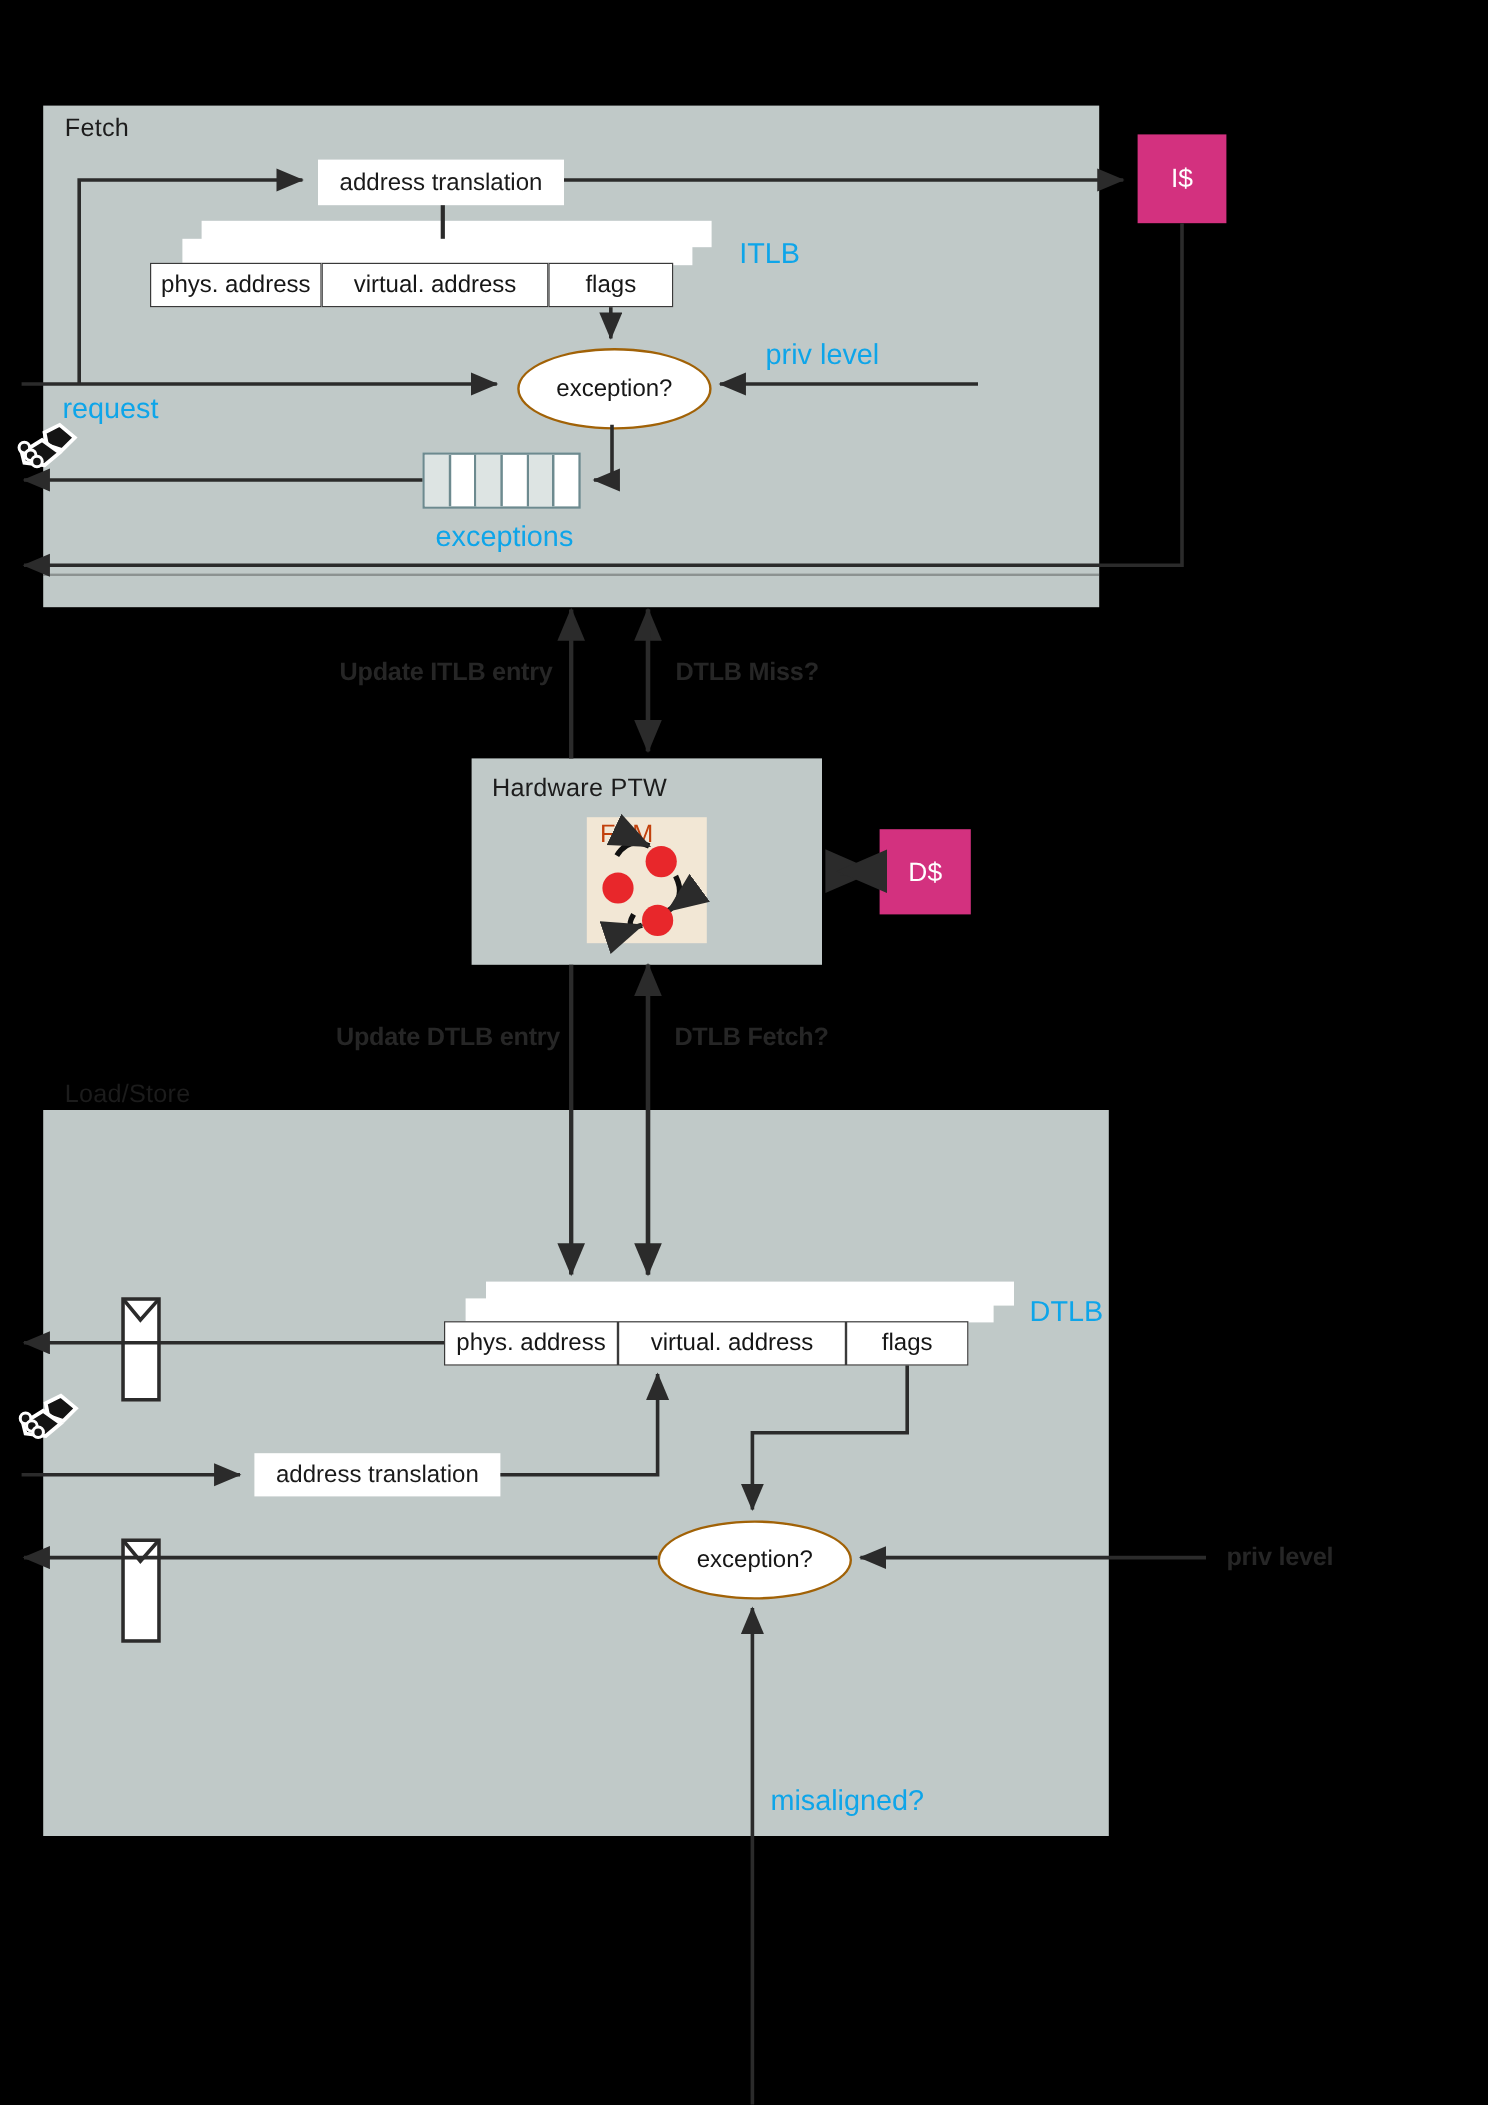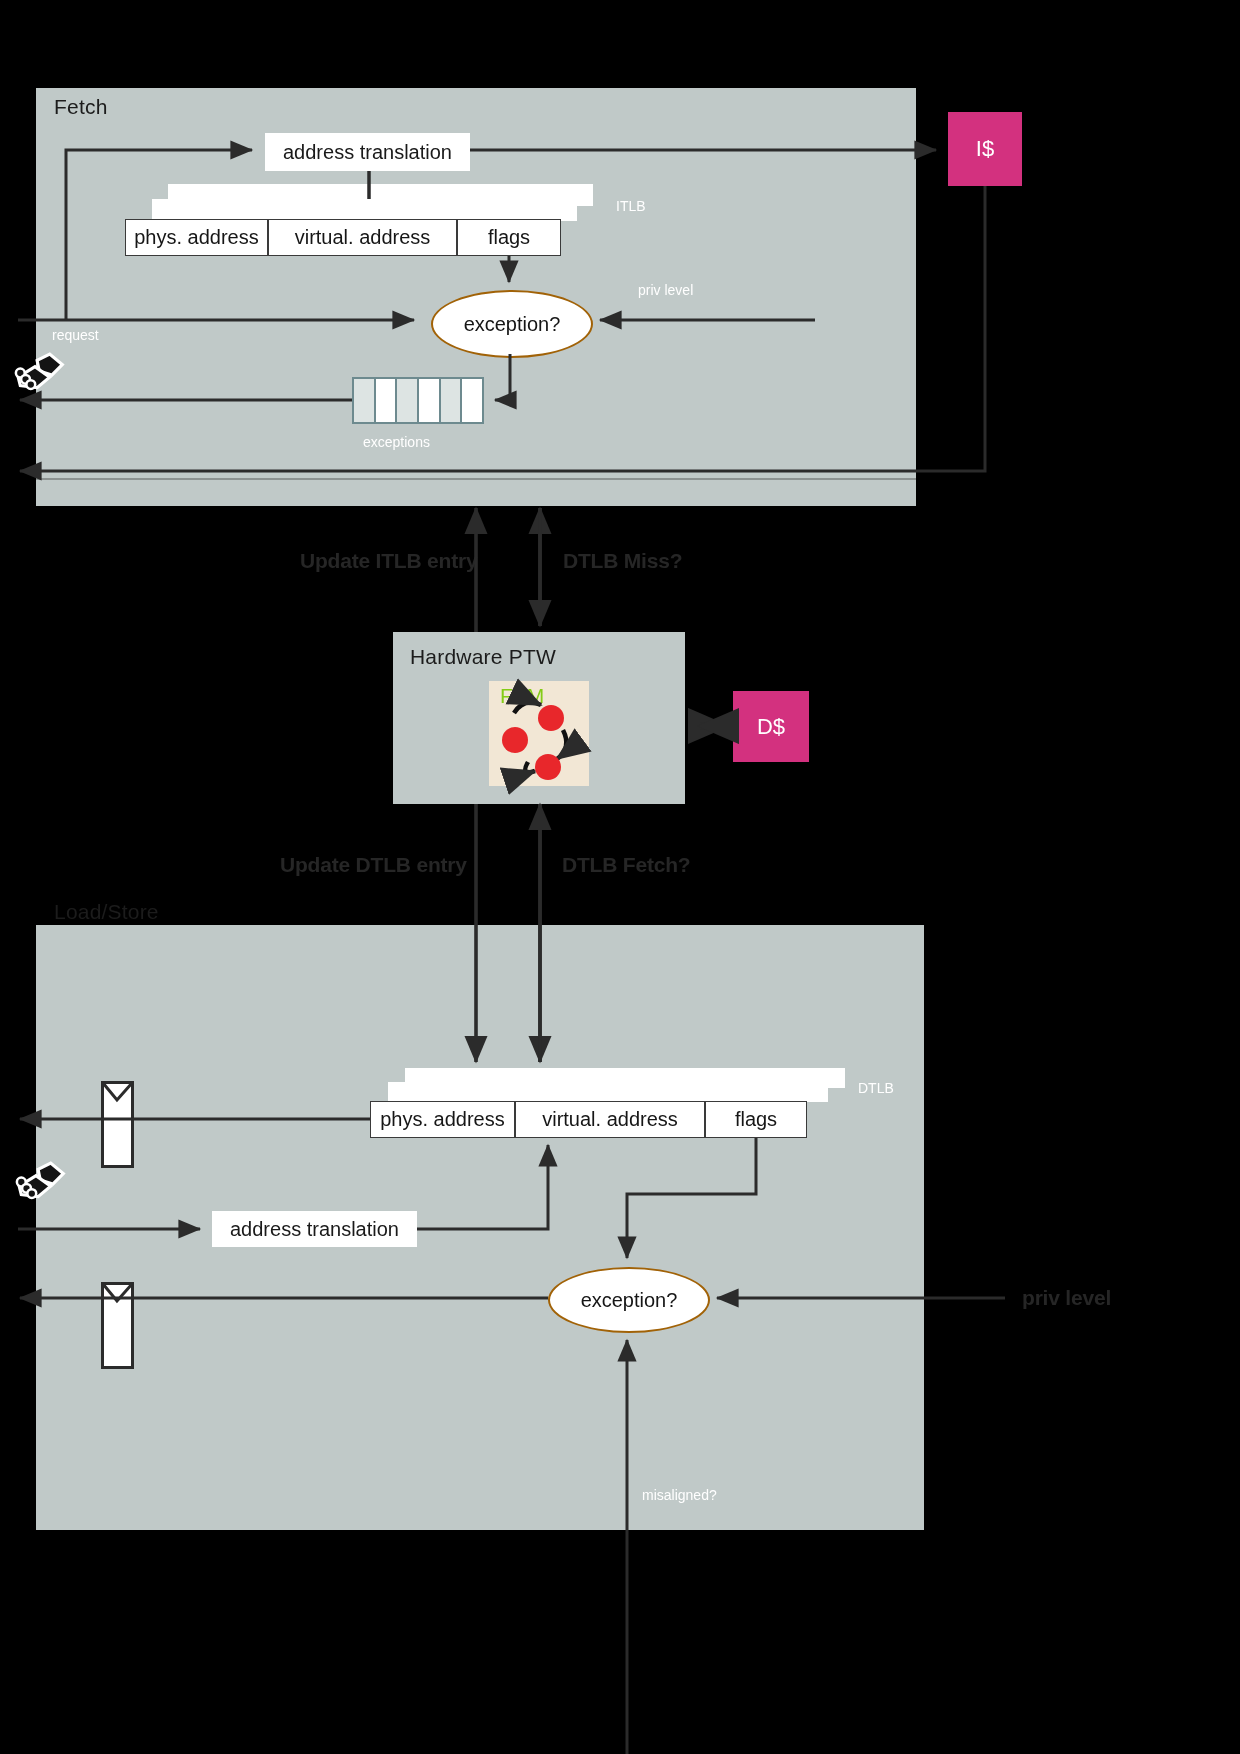--- a/index.html
+++ b/index.html
@@ -32,35 +32,35 @@
            font-size:20px;color:#161616;}
 
   
   .cache{position:absolute;background:#d3317f;color:#ffffff;
          display:flex;align-items:center;justify-content:center;
          font-size:22px;}
 
   
   .dimlabel{position:absolute;font-size:21px;font-weight:bold;color:#262626;
             white-space:nowrap;letter-spacing:-.2px;}
-  .plainlabel{position:absolute;font-size:14px;color:#ffffff;white-space:nowrap;}
+  .plainlabel{position:absolute;font-size:24px;color:#0ea5e9;white-space:nowrap;}
 
   svg.ov{position:absolute;left:0;top:0;width:1240px;height:1754px;
          pointer-events:none;overflow:visible;}
 
   
   .queue{position:absolute;border:2px solid #6d8a8f;background:#ffffff;
          display:flex;box-sizing:border-box;}
   .queue .cell{flex:1;border-right:2px solid #6d8a8f;box-sizing:border-box;}
   .queue .cell:last-child{border-right:none;}
   .queue .cell.sh{background:#dde4e3;}
 
   
   .fsmbox{position:absolute;background:#f2e7d5;}
-  .fsmlabel{position:absolute;font-size:21px;color:#84cc16;}
+  .fsmlabel{position:absolute;font-size:21px;color:#c2410c;}
 
   
   .reg{position:absolute;background:#ffffff;border:3px solid #2b2b2b;box-sizing:border-box;}
 </style>
 </head>
 <body>
 
 <div class="stage">
 
   <div class="panel abs" style="left:36px;top:88px;width:880px;height:418px;"></div>
@@ -96,21 +96,21 @@
   <div class="cache" style="left:948px;top:112px;width:74px;height:74px;">I$</div>
 
   <div class="panel abs" style="left:393px;top:632px;width:292px;height:172px;"></div>
   <div class="panel-title" style="left:410px;top:645px;">Hardware PTW</div>
 
   <div class="fsmbox" style="left:489px;top:681px;width:100px;height:105px;"></div>
   <div class="fsmlabel" style="left:500px;top:684px;">FSM</div>
 
   <div class="cache" style="left:733px;top:691px;width:76px;height:71px;">D$</div>
 
-  <div class="dimlabel" style="left:283px;top:549px;margin-left:17px;">Update ITLB entry</div>
+  <div class="dimlabel" style="left:283px;top:549px;">Update ITLB entry</div>
   <div class="dimlabel" style="left:563px;top:549px;">DTLB Miss?</div>
   <div class="dimlabel" style="left:280px;top:853px;">Update DTLB entry</div>
   <div class="dimlabel" style="left:562px;top:853px;">DTLB Fetch?</div>
 
   <div class="panel abs" style="left:36px;top:925px;width:888px;height:605px;"></div>
   <div class="panel-title" style="left:54px;top:900px;">Load/Store</div>
 
   <div class="sheet" style="left:405px;top:1068px;width:440px;height:20px;"></div>
   <div class="sheet" style="left:388px;top:1082px;width:440px;height:20px;"></div>
 

